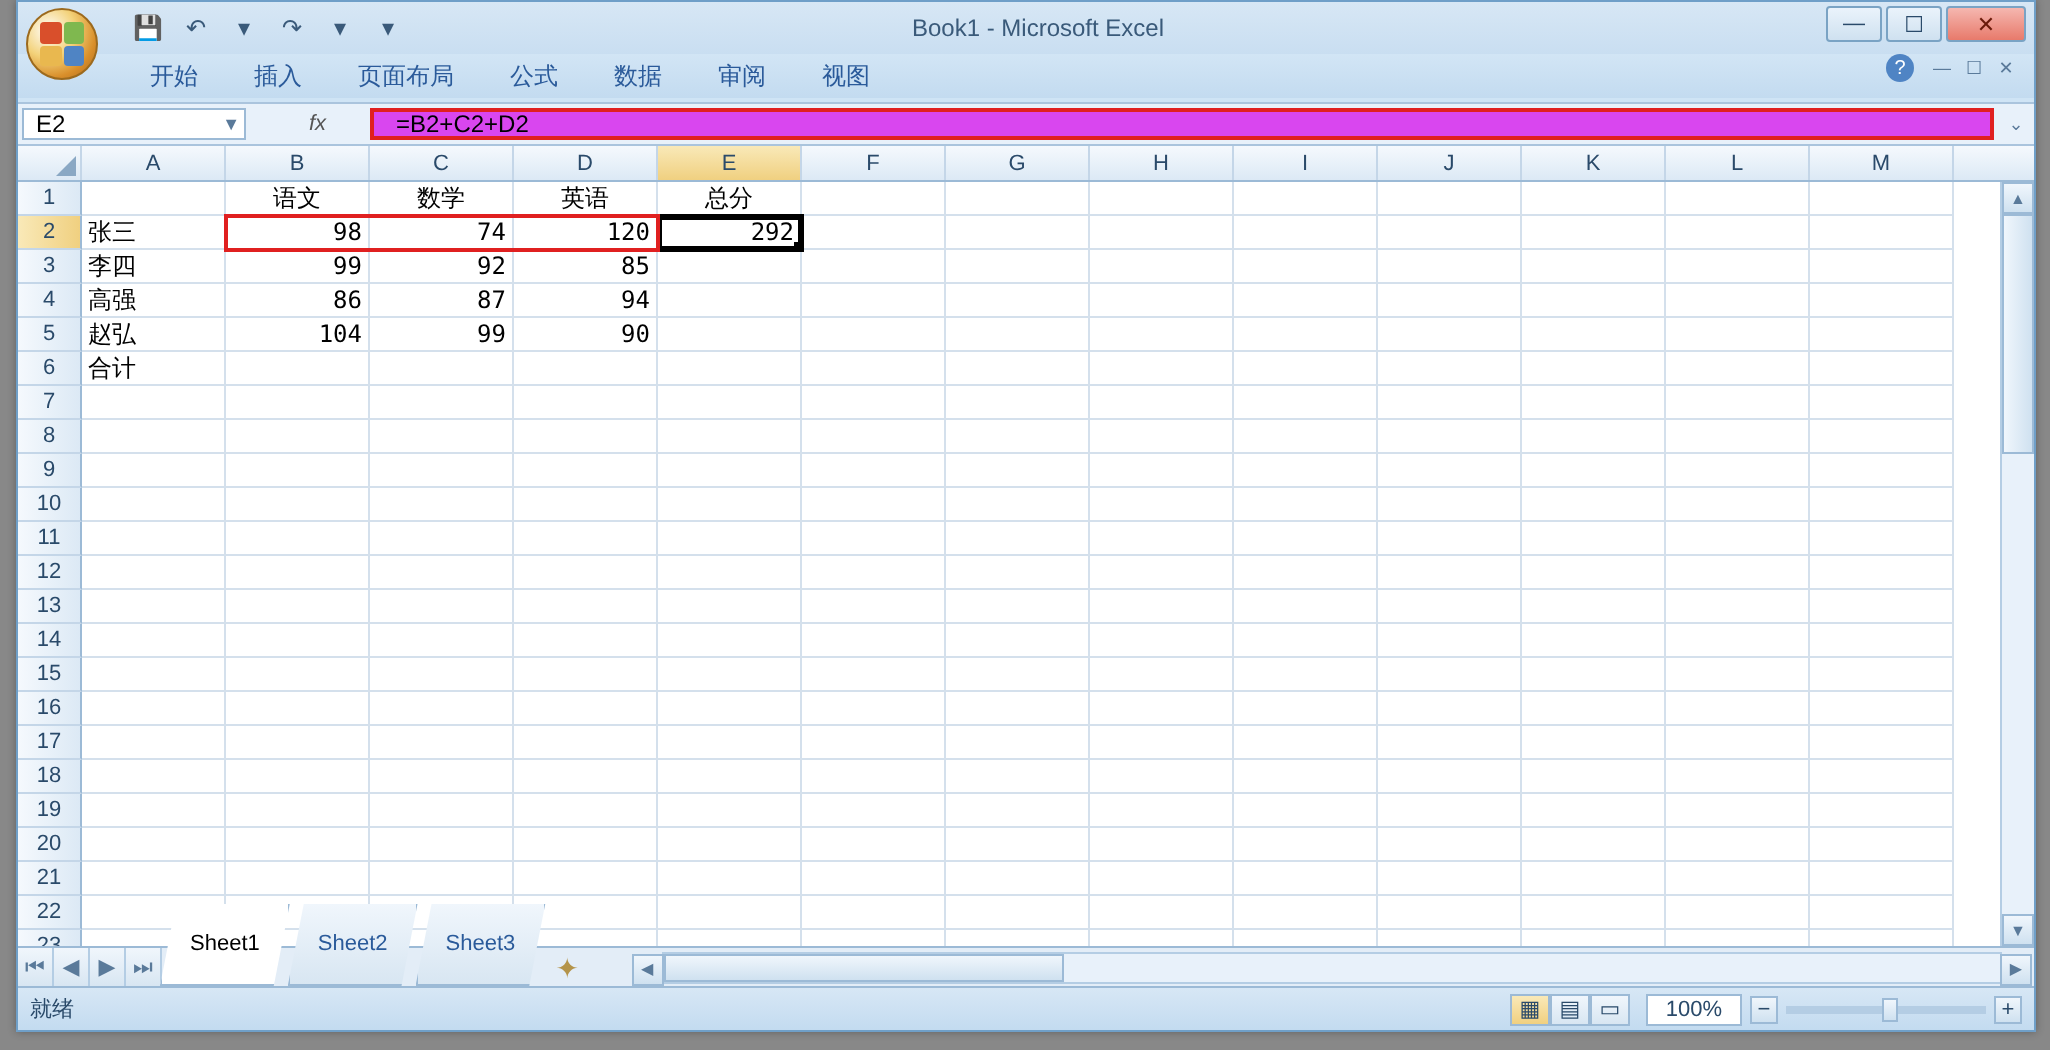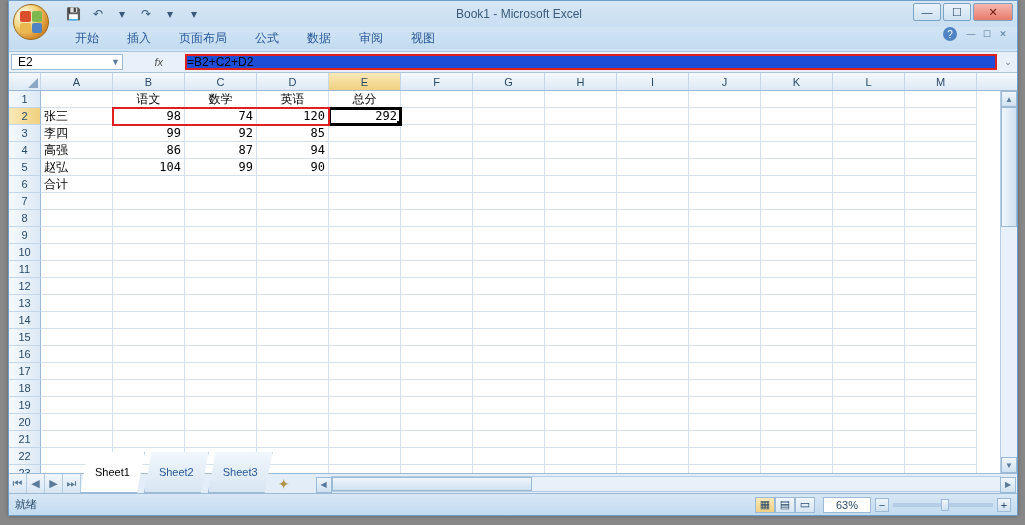--- a/index.html
+++ b/index.html
@@ -26,21 +26,21 @@
 .ribbon-help span { width:14px;height:14px;border-radius:50%;background:#4f84c4;color:#fff;font-size:10px;display:flex;align-items:center;justify-content:center;cursor:pointer; }
 .mini-wc { display:flex; gap:4px; }
 .mini-wc div { width:12px;height:12px;font-size:9px;color:#5a7a9a;display:flex;align-items:center;justify-content:center;cursor:pointer; }
 
 
 .fbar-row { height: 22px; background:#e8f1fa; border-top:1px solid #aac4dd; border-bottom:1px solid #aac4dd; display:flex; align-items:stretch; font-size:12px; margin-top:2px; }
 .namebox { width:112px; background:#fff; border:1px solid #9cbad6; margin:2px; display:flex; align-items:center; padding:0 6px; position:relative; }
 .namebox .dd { position:absolute; right:2px; font-size:9px; color:#5a7a9a; cursor:pointer; }
 .fx-btns { width:60px; display:flex; align-items:center; justify-content:flex-end; padding-right:22px; color:#888; font-size:11px; gap:4px; }
 .fx-label { font-style:italic; color:#555; font-size:11px; cursor:pointer; }
-.formula-input { flex:1; background:#1d4ed8; border:1px solid #9cbad6; margin:2px 2px 2px 0; padding:0 0; display:flex; align-items:center; font-family:Consolas,monospace; }
+.formula-input { flex:1; background:#d946ef; border:1px solid #9cbad6; margin:2px 2px 2px 0; padding:0 11px; display:flex; align-items:center; font-family:Consolas,monospace; }
 .fbar-expand { width:18px; display:flex;align-items:center;justify-content:center;font-size:9px;color:#5a7a9a;cursor:pointer; }
 .red-box-fb { border:2px solid #e02020 !important; }
 
 
 .grid-wrap { flex:1; background:#fff; display:flex; flex-direction:column; overflow:hidden; position:relative; }
 .col-headers { display:flex; height:18px; background:linear-gradient(#f5f9fd,#dce9f5); border-bottom:1px solid #9cbad6; font-size:11px; }
 .select-all { width:32px; border-right:1px solid #c4d6e8; background:linear-gradient(#f5f9fd,#dce9f5); position:relative; }
 .select-all::after { content:""; position:absolute; right:2px; bottom:2px; border:5px solid transparent; border-bottom-color:#8aa8c4; border-right-color:#8aa8c4; }
 .col-h { border-right:1px solid #c4d6e8; text-align:center; line-height:18px; color:#2a4a6a; cursor:pointer; }
 .col-h.sel { background:linear-gradient(#f9e9b8,#f0d080); }
@@ -575,21 +575,21 @@
   </div>
 
   <div class="statusbar">
     <div class="status-left">就绪</div>
     <div class="view-btns">
       <div class="view-btn active">▦</div>
       <div class="view-btn">▤</div>
       <div class="view-btn">▭</div>
     </div>
     <div class="zoom">
-      <div class="zoom-pct">63%</div>
+      <div class="zoom-pct">100%</div>
       <div class="zoom-btn">−</div>
       <div class="zoom-slider">
           <div class="zoom-thumb"></div>
         </div>
       <div class="zoom-btn">+</div>
     </div>
   </div>
 
 </div>
 

